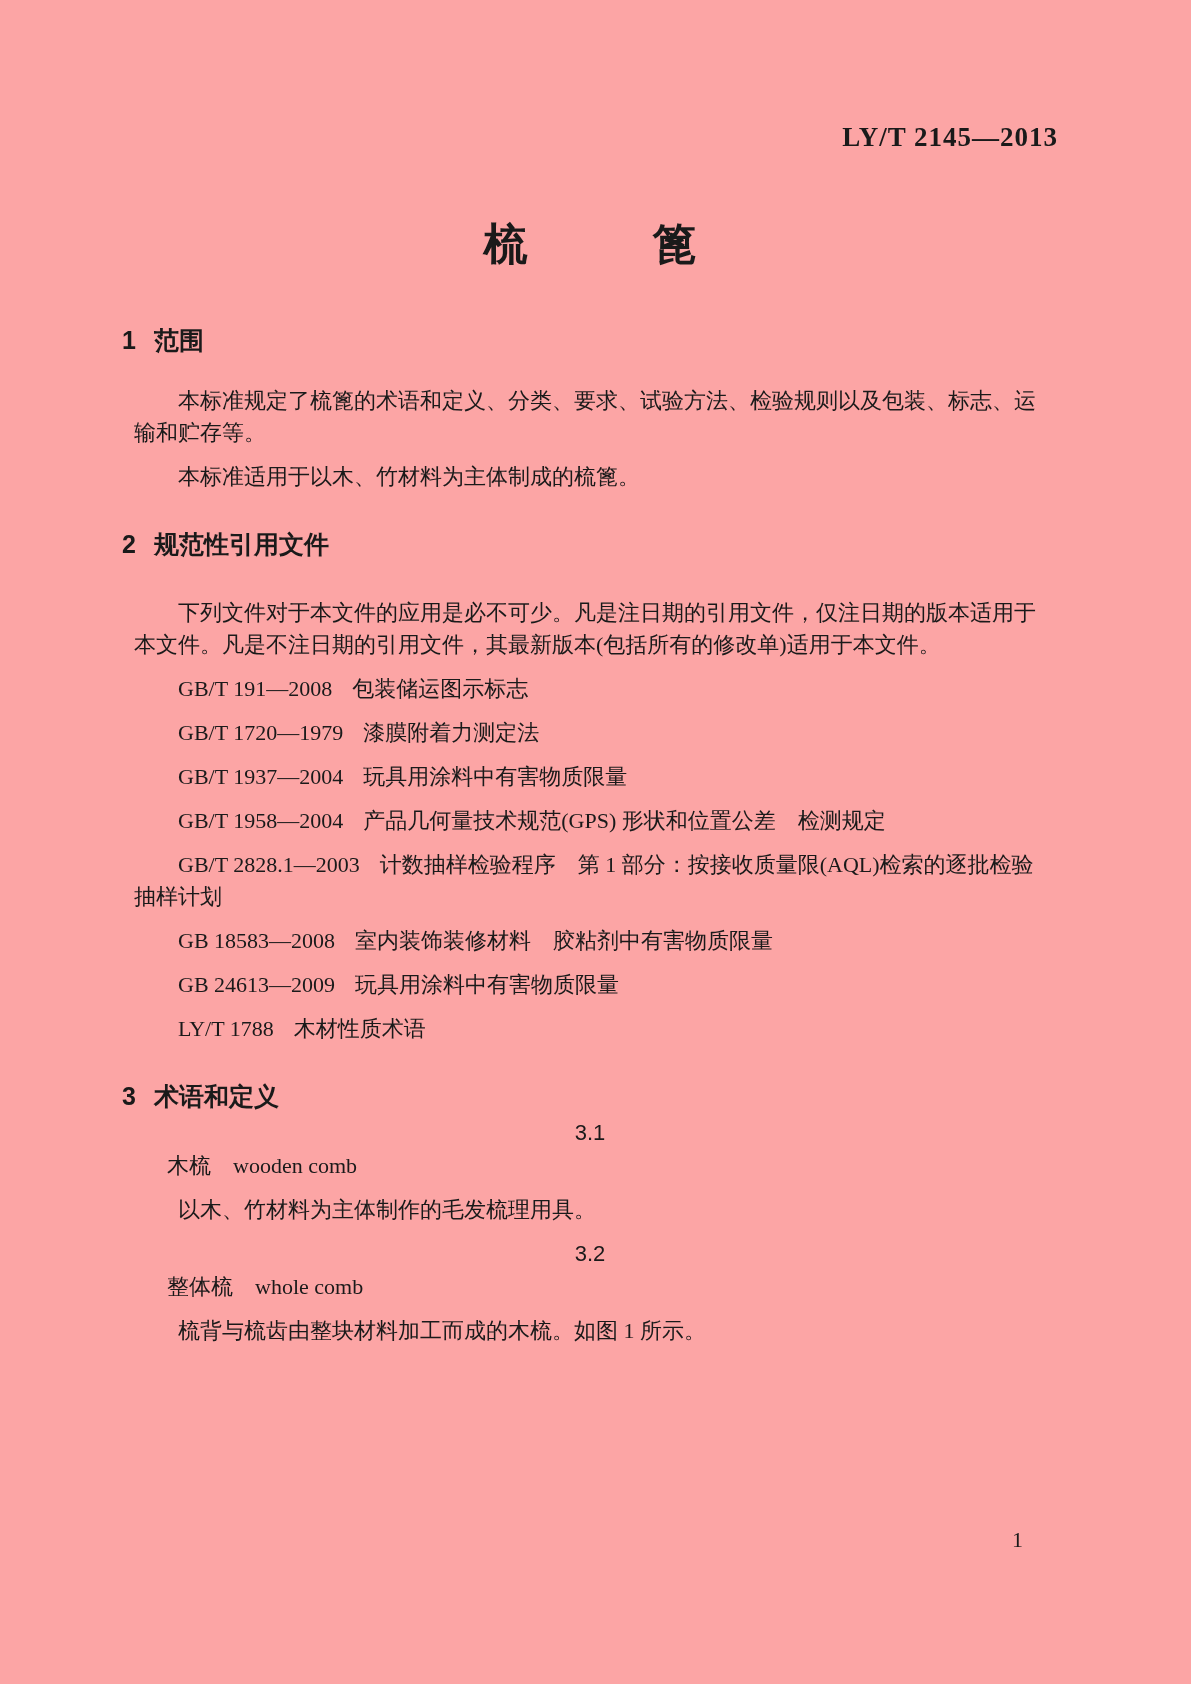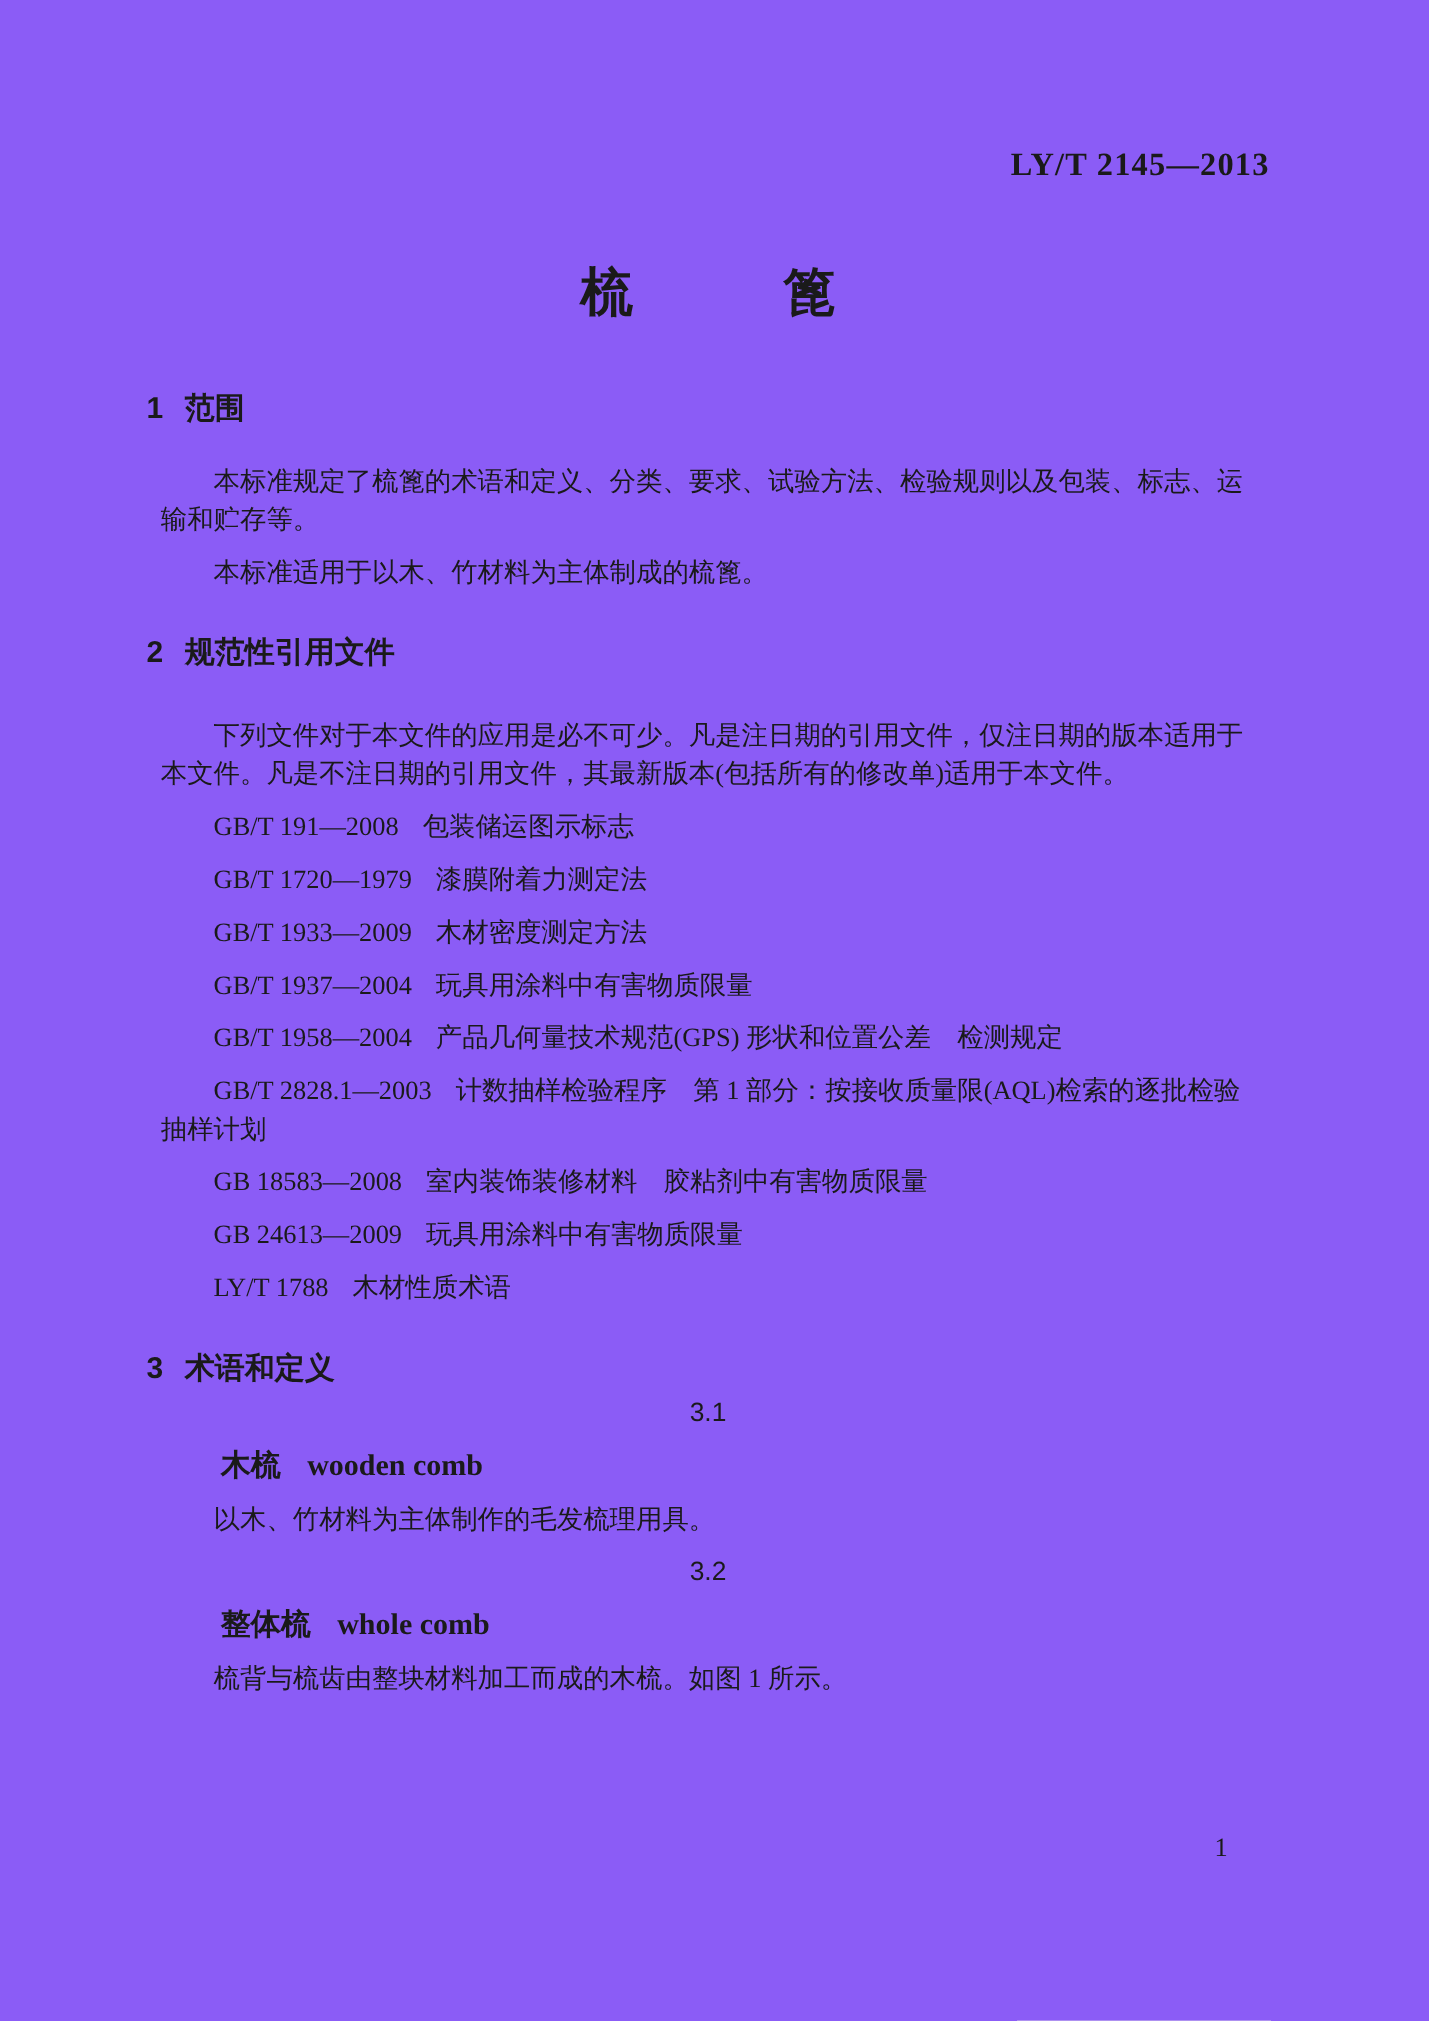--- a/index.html
+++ b/index.html
@@ -1,20 +1,20 @@
 <!DOCTYPE html>
 <html lang="zh"><head>
 <meta charset="utf-8">
 <style>
   html,body { margin:0; padding:0; background:#e8e8e8; }
   .page {
     position:relative;
     width:1191px; height:1684px;
     margin:0 auto;
-    background:#8b5cf6;
+    background:#fca5a5;
     color:#1a1a1a;
     font-family:"Liberation Serif","DejaVu Serif",serif;
     overflow:hidden;
     box-sizing:border-box;
   }
   .content {
     box-sizing:border-box;
     padding:0 133px 0 122px;
   }
   .doc-header {
@@ -59,25 +59,25 @@
   .ref-title { margin-left:20px; }
   .terms { margin-top:4px; }
   .term-num {
     margin:0;
     font-family:"Liberation Sans","DejaVu Sans",sans-serif;
     font-size:22px;
     line-height:32px;
     text-align:center;
   }
   .term-name {
-    margin:12px;
+    margin:1px;
     text-indent:2em;
-    font-size:25px;
+    font-size:22px;
     line-height:32px;
-    font-weight:bold;
+    font-weight:normal;
   }
   .term-name .zh { font-family:"Liberation Sans","DejaVu Sans",sans-serif; }
   .term-name .en { font-family:"Liberation Serif","DejaVu Serif",serif; margin-left:22px; }
   .page-number {
     position:absolute;
     top:1524px;
     left:1012px;
     font-size:22px;
     line-height:32px;
   }
@@ -105,21 +105,20 @@
     </div>
 
     <div class="sec-heading h2">
       <span>2</span>
       <span>规范性引用文件</span>
     </div>
     <div class="sec2-block">
       <p class="para">下列文件对于本文件的应用是必不可少。凡是注日期的引用文件，仅注日期的版本适用于本文件。凡是不注日期的引用文件，其最新版本(包括所有的修改单)适用于本文件。</p>
       <p class="para"><span>GB/T 191—2008</span><span class="ref-title">包装储运图示标志</span></p>
       <p class="para"><span>GB/T 1720—1979</span><span class="ref-title">漆膜附着力测定法</span></p>
-      <p class="para"><span>GB/T 1933—2009</span><span class="ref-title">木材密度测定方法</span></p>
       <p class="para"><span>GB/T 1937—2004</span><span class="ref-title">玩具用涂料中有害物质限量</span></p>
       <p class="para"><span>GB/T 1958—2004</span><span class="ref-title">产品几何量技术规范(GPS) 形状和位置公差　检测规定</span></p>
       <p class="para"><span>GB/T 2828.1—2003</span><span class="ref-title">计数抽样检验程序　第 1 部分：按接收质量限(AQL)检索的逐批检验抽样计划</span></p>
       <p class="para"><span>GB 18583—2008</span><span class="ref-title">室内装饰装修材料　胶粘剂中有害物质限量</span></p>
       <p class="para"><span>GB 24613—2009</span><span class="ref-title">玩具用涂料中有害物质限量</span></p>
       <p class="para"><span>LY/T 1788</span><span class="ref-title">木材性质术语</span></p>
     </div>
 
     <div class="sec-heading h3">
       <span>3</span>

